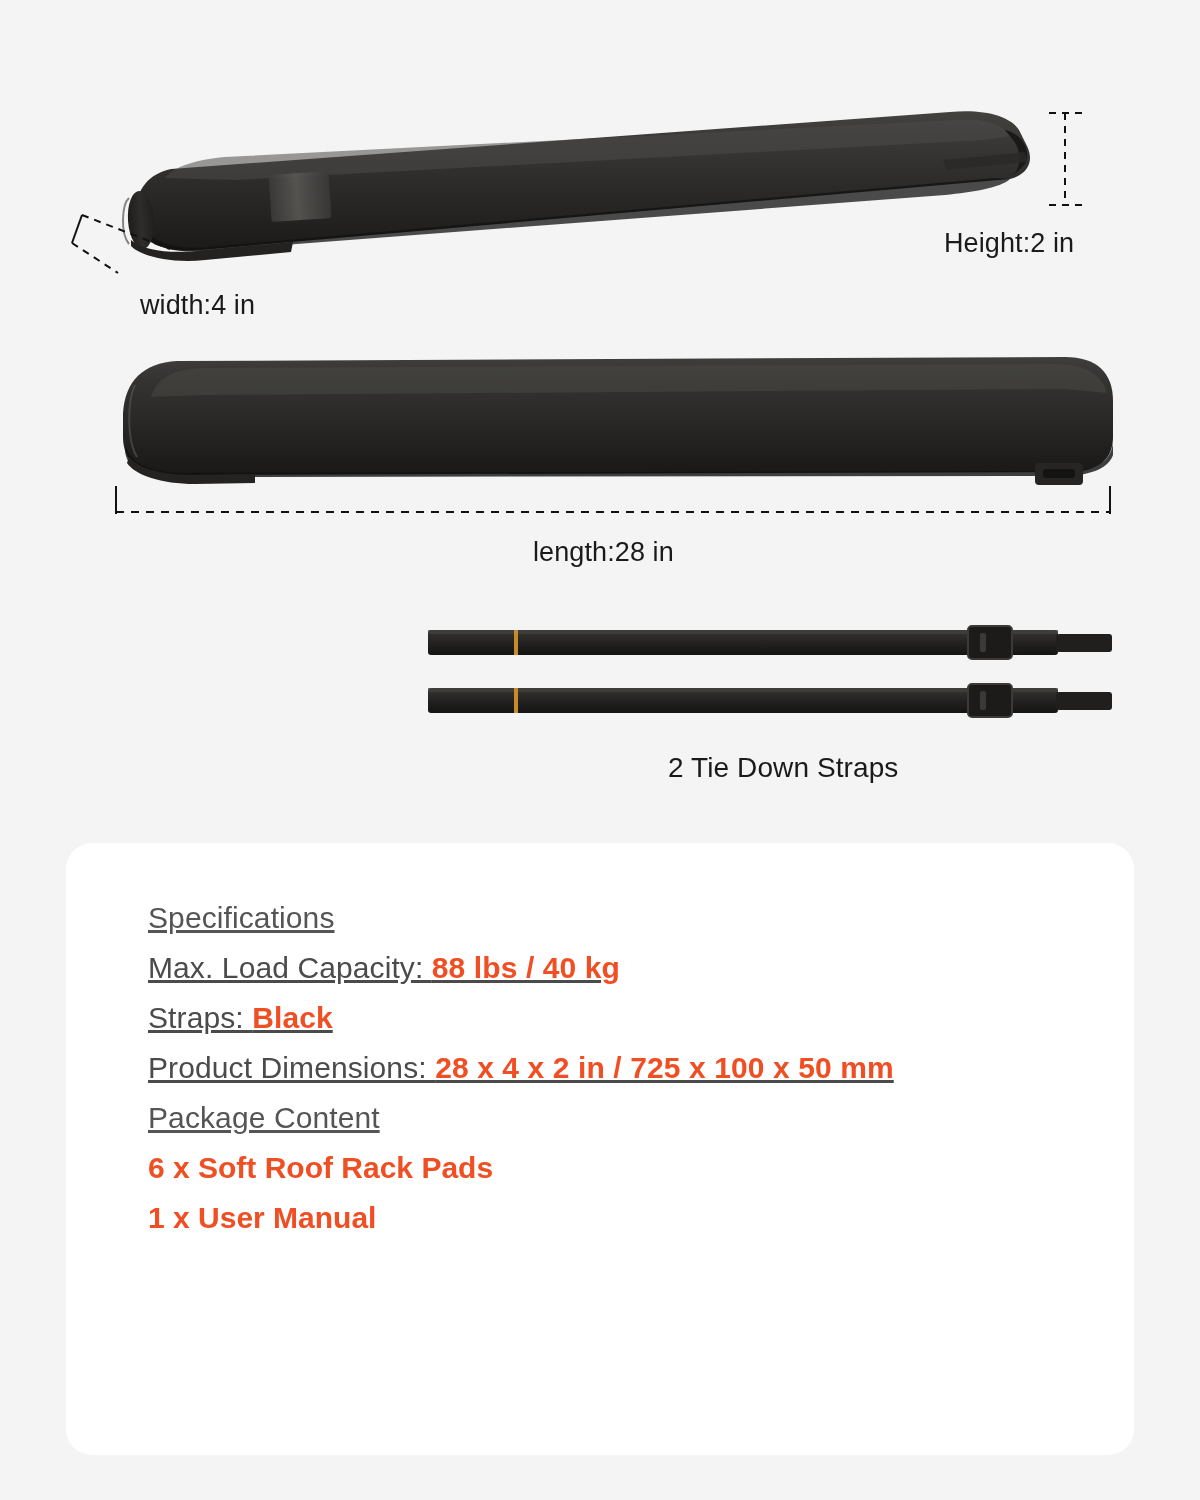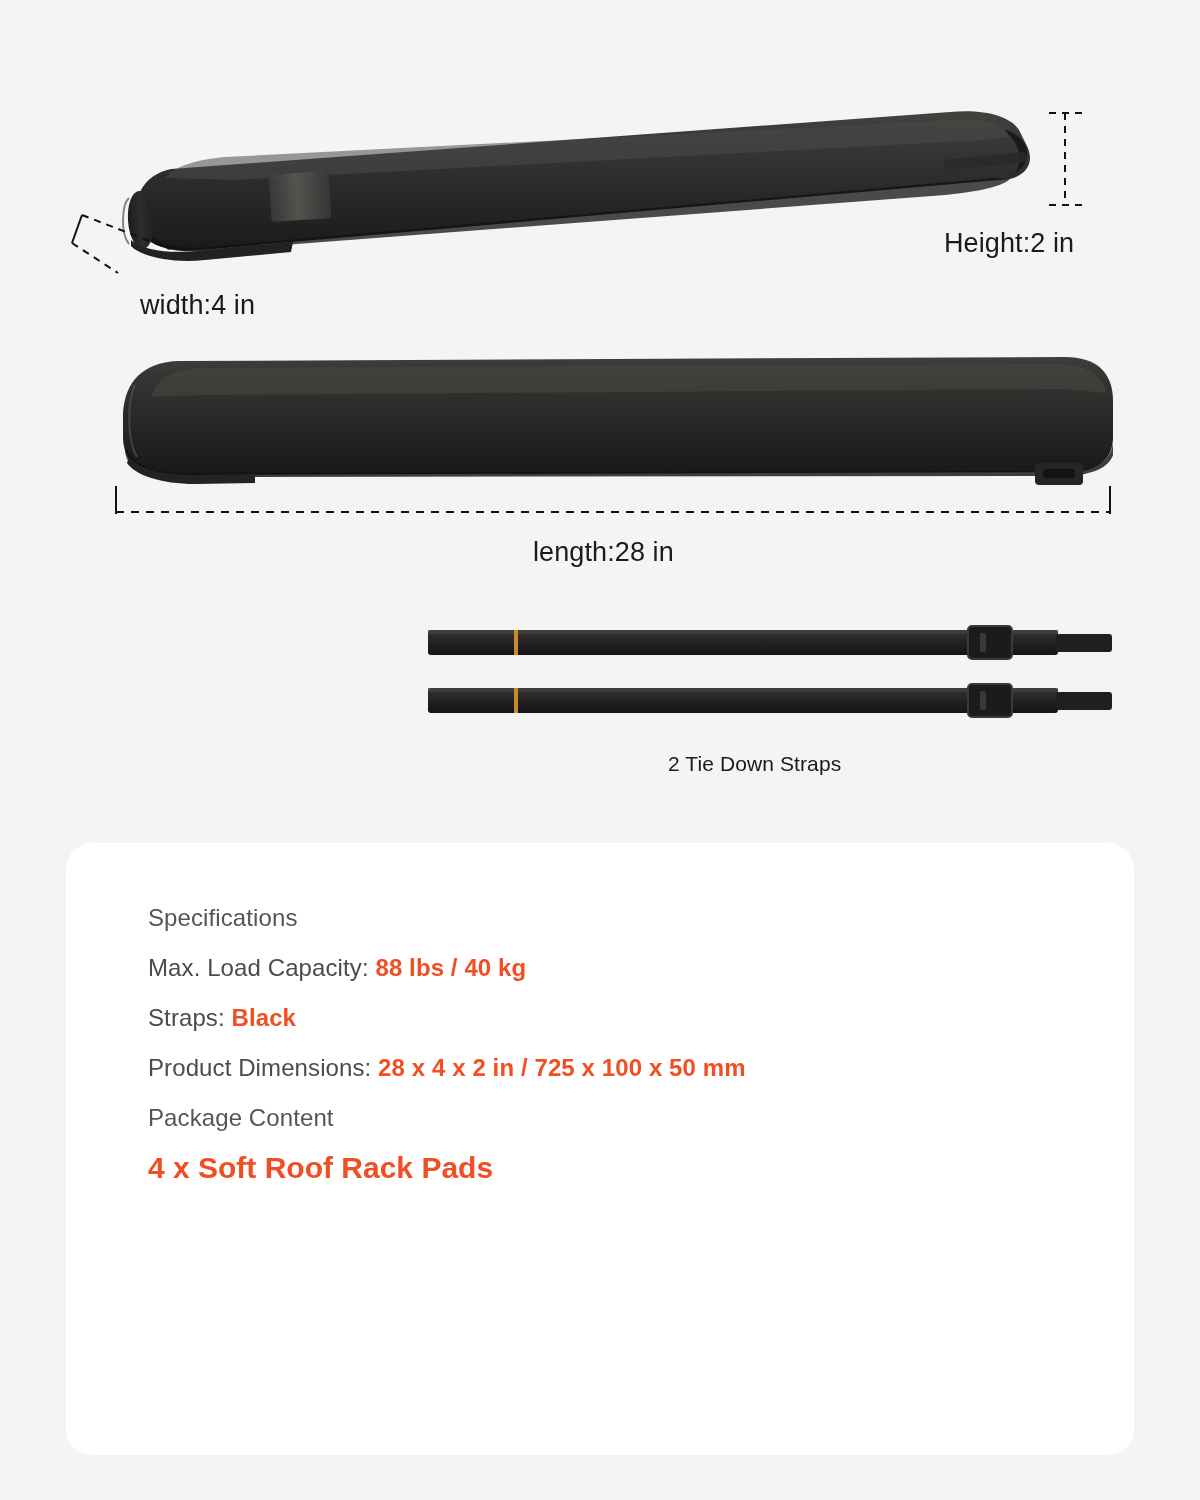--- a/index.html
+++ b/index.html
@@ -55,41 +55,42 @@
   .dim-label {
     position: absolute;
     font-size: 27px;
     color: #1a1a1a;
     letter-spacing: .1px;
     white-space: nowrap;
   }
   .lbl-height { left: 944px; top: 228px; }
   .lbl-width  { left: 140px; top: 290px; }
   .lbl-length { left: 533px; top: 537px; }
-  .lbl-straps { left: 668px; top: 752px; font-size: 21px; }
+  .lbl-straps { left: 668px; top: 752px; font-size: 28px; }
 
   
   #spec-card {
     position: absolute;
     left: 66px;
     top: 843px;
     width: 1068px;
     height: 612px;
     background: #ffffff;
     border-radius: 26px;
   }
   .spec-inner {
     padding: 50px 0 0 82px;
   }
   .spec-line {
-    font-size: 24px;
+    font-size: 30px;
     line-height: 50px;
     color: #4b4b4b;
     white-space: nowrap;
     letter-spacing: .1px;
+    text-decoration: underline;
   }
   .spec-heading {
     color: #555555;
   }
   .spec-val {
     color: #f04e23;
     font-weight: bold;
   }
   .pkg-item {
     color: #f04e23;
@@ -239,15 +240,16 @@
       <span>Straps: </span><span class="spec-val">Black</span>
     </div>
 
 
     <div class="spec-line">
       <span>Product Dimensions: </span><span class="spec-val">28 x 4 x 2 in / 725 x 100 x 50 mm</span>
     </div>
 
     <div class="spec-line spec-heading">Package Content</div>
 
-    <div class="pkg-item">4 x Soft Roof Rack Pads</div>
+    <div class="pkg-item">6 x Soft Roof Rack Pads</div>
+    <div class="pkg-item">1 x User Manual</div>
   </div>
 </div>
 
 </body></html>

